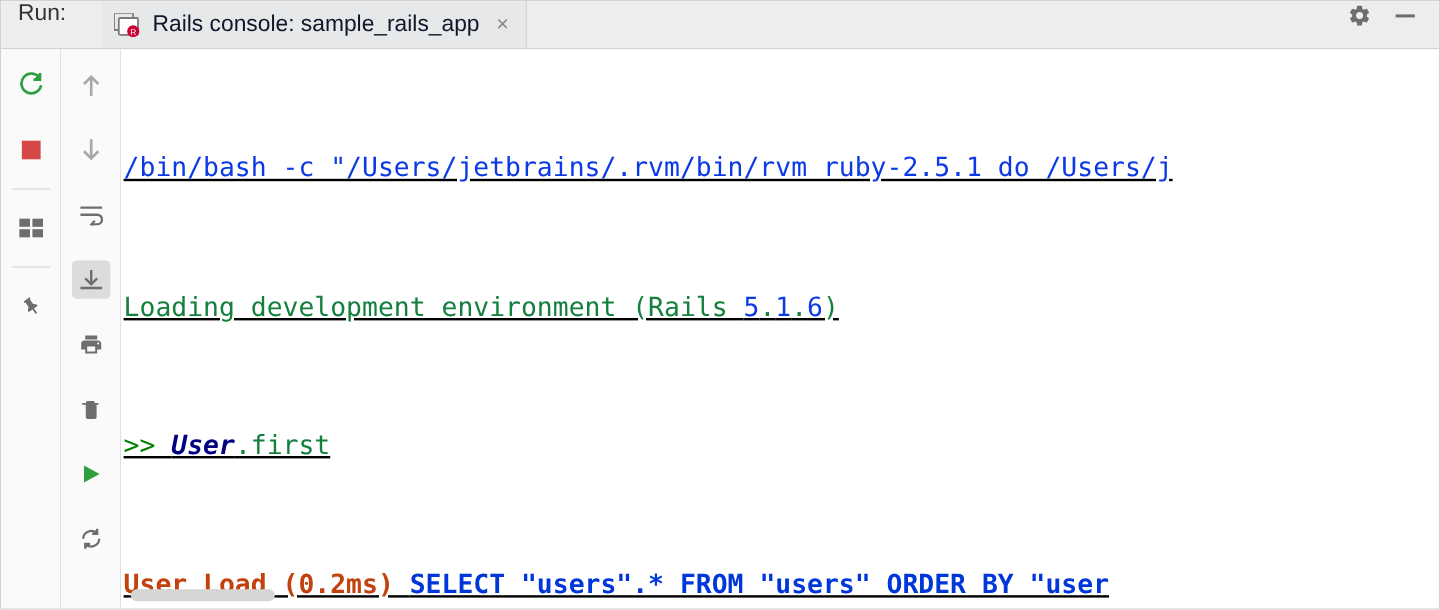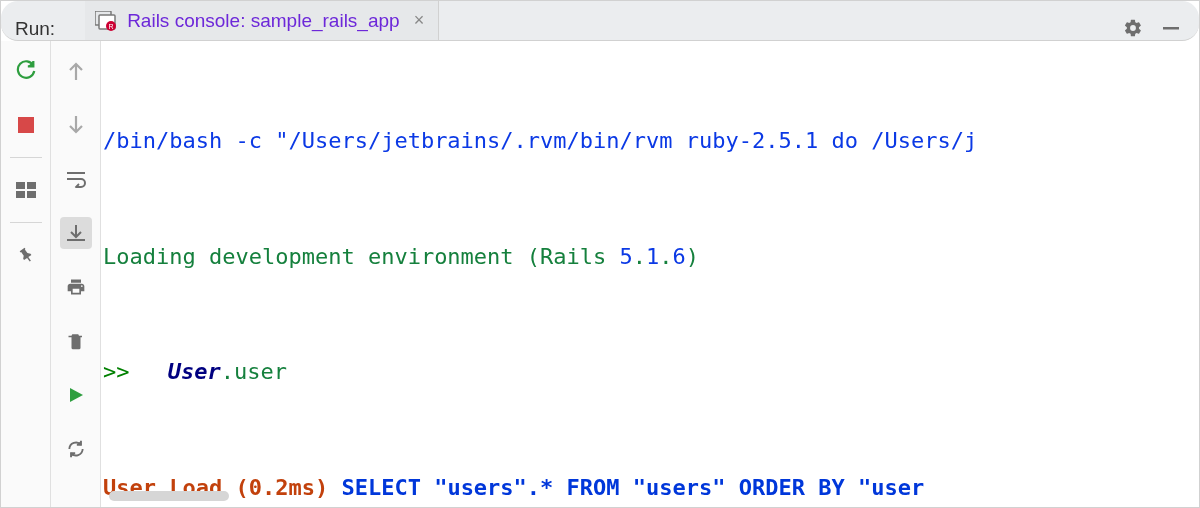--- a/index.html
+++ b/index.html
@@ -9,24 +9,23 @@
       overflow: hidden;
       width: 1200px;
       height: 508px;
       border: 1px solid #d1d1d1;
     }
     .header {
       height: 40px;
       background: #ebedef;
       border-bottom: 1px solid #d1d1d1;
       display: flex;
-      align-items: flex-end;
+      align-items: flex-start;
       padding-left: 14px;
       padding-right: 8px;
-      border-radius: 17px;
     }
     .run-label {
       font-size: 19px;
       color: #333;
     }
     .tab {
       display: flex;
       align-items: center;
       height: 39px;
       background: #e6e8ea;
@@ -35,21 +34,21 @@
       margin-left: 30px;
       gap: 10px;
     }
     .tab-icon {
       width: 22px;
       height: 20px;
       position: relative;
     }
     .tab-title {
       font-size: 19px;
-      color: #6d28d9;
+      color: #0f172a;
     }
     .tab-close {
       font-size: 18px;
       color: #888;
       cursor: pointer;
       padding: 0 4px;
     }
     .header-right {
       margin-left: auto;
       display: flex;
@@ -108,23 +107,24 @@
       font-size: 22px;
       line-height: 1.75;
       padding: 4px 0 0 0;
       white-space: pre;
       overflow: hidden;
       position: relative;
     }
     .console-line {
       white-space: nowrap;
       padding-left: 2px;
+      text-decoration: underline;
     }
     .c-blue { color: #0b39e5; }
-    .c-navy-bold { color: #000080; font-weight: bold; font-style: italic; margin-left: 25px; }
+    .c-navy-bold { color: #000080; font-weight: bold; font-style: italic; }
     .c-black { color: #15803d; }
     .c-green-prompt { color: #008000; }
     .c-cyan-bold { color: #c2410c; font-weight: bold; }
     .c-blue-bold { color: #0037da; font-weight: bold; }
     .hscroll {
       position: absolute;
       left: 8px;
       bottom: 6px;
       width: 120px;
       height: 10px;
@@ -241,21 +241,21 @@
           <polyline points="18,2 18,7 13,7" fill="#6e6e6e"></polyline>
           <path d="M20 12a8 8 0 0 1-14 5"></path>
           <polyline points="6,22 6,17 11,17" fill="#6e6e6e"></polyline>
         </svg>
     </div>
   </div>
 
   <div class="console">
     <div class="console-line"><span class="c-blue">/bin/bash -c "/Users/jetbrains/.rvm/bin/rvm ruby-2.5.1 do /Users/j</span></div>
     <div class="console-line"><span class="c-black">Loading development environment (Rails </span><span class="c-blue">5</span><span class="c-black">.</span><span class="c-blue">1</span><span class="c-black">.</span><span class="c-blue">6</span><span class="c-black">)</span></div>
-    <div class="console-line"><span class="c-green-prompt">&gt;&gt; </span><span class="c-navy-bold">User</span><span class="c-black">.user</span></div>
+    <div class="console-line"><span class="c-green-prompt">&gt;&gt; </span><span class="c-navy-bold">User</span><span class="c-black">.first</span></div>
     <div class="console-line"><span>  </span><span class="c-cyan-bold">User Load (0.2ms)  </span><span class="c-blue-bold">SELECT  "users".* FROM "users" ORDER BY "user</span></div>
     
     
     
     
     <div class="hscroll"></div>
   </div>
 </div>
 
 </body></html>

